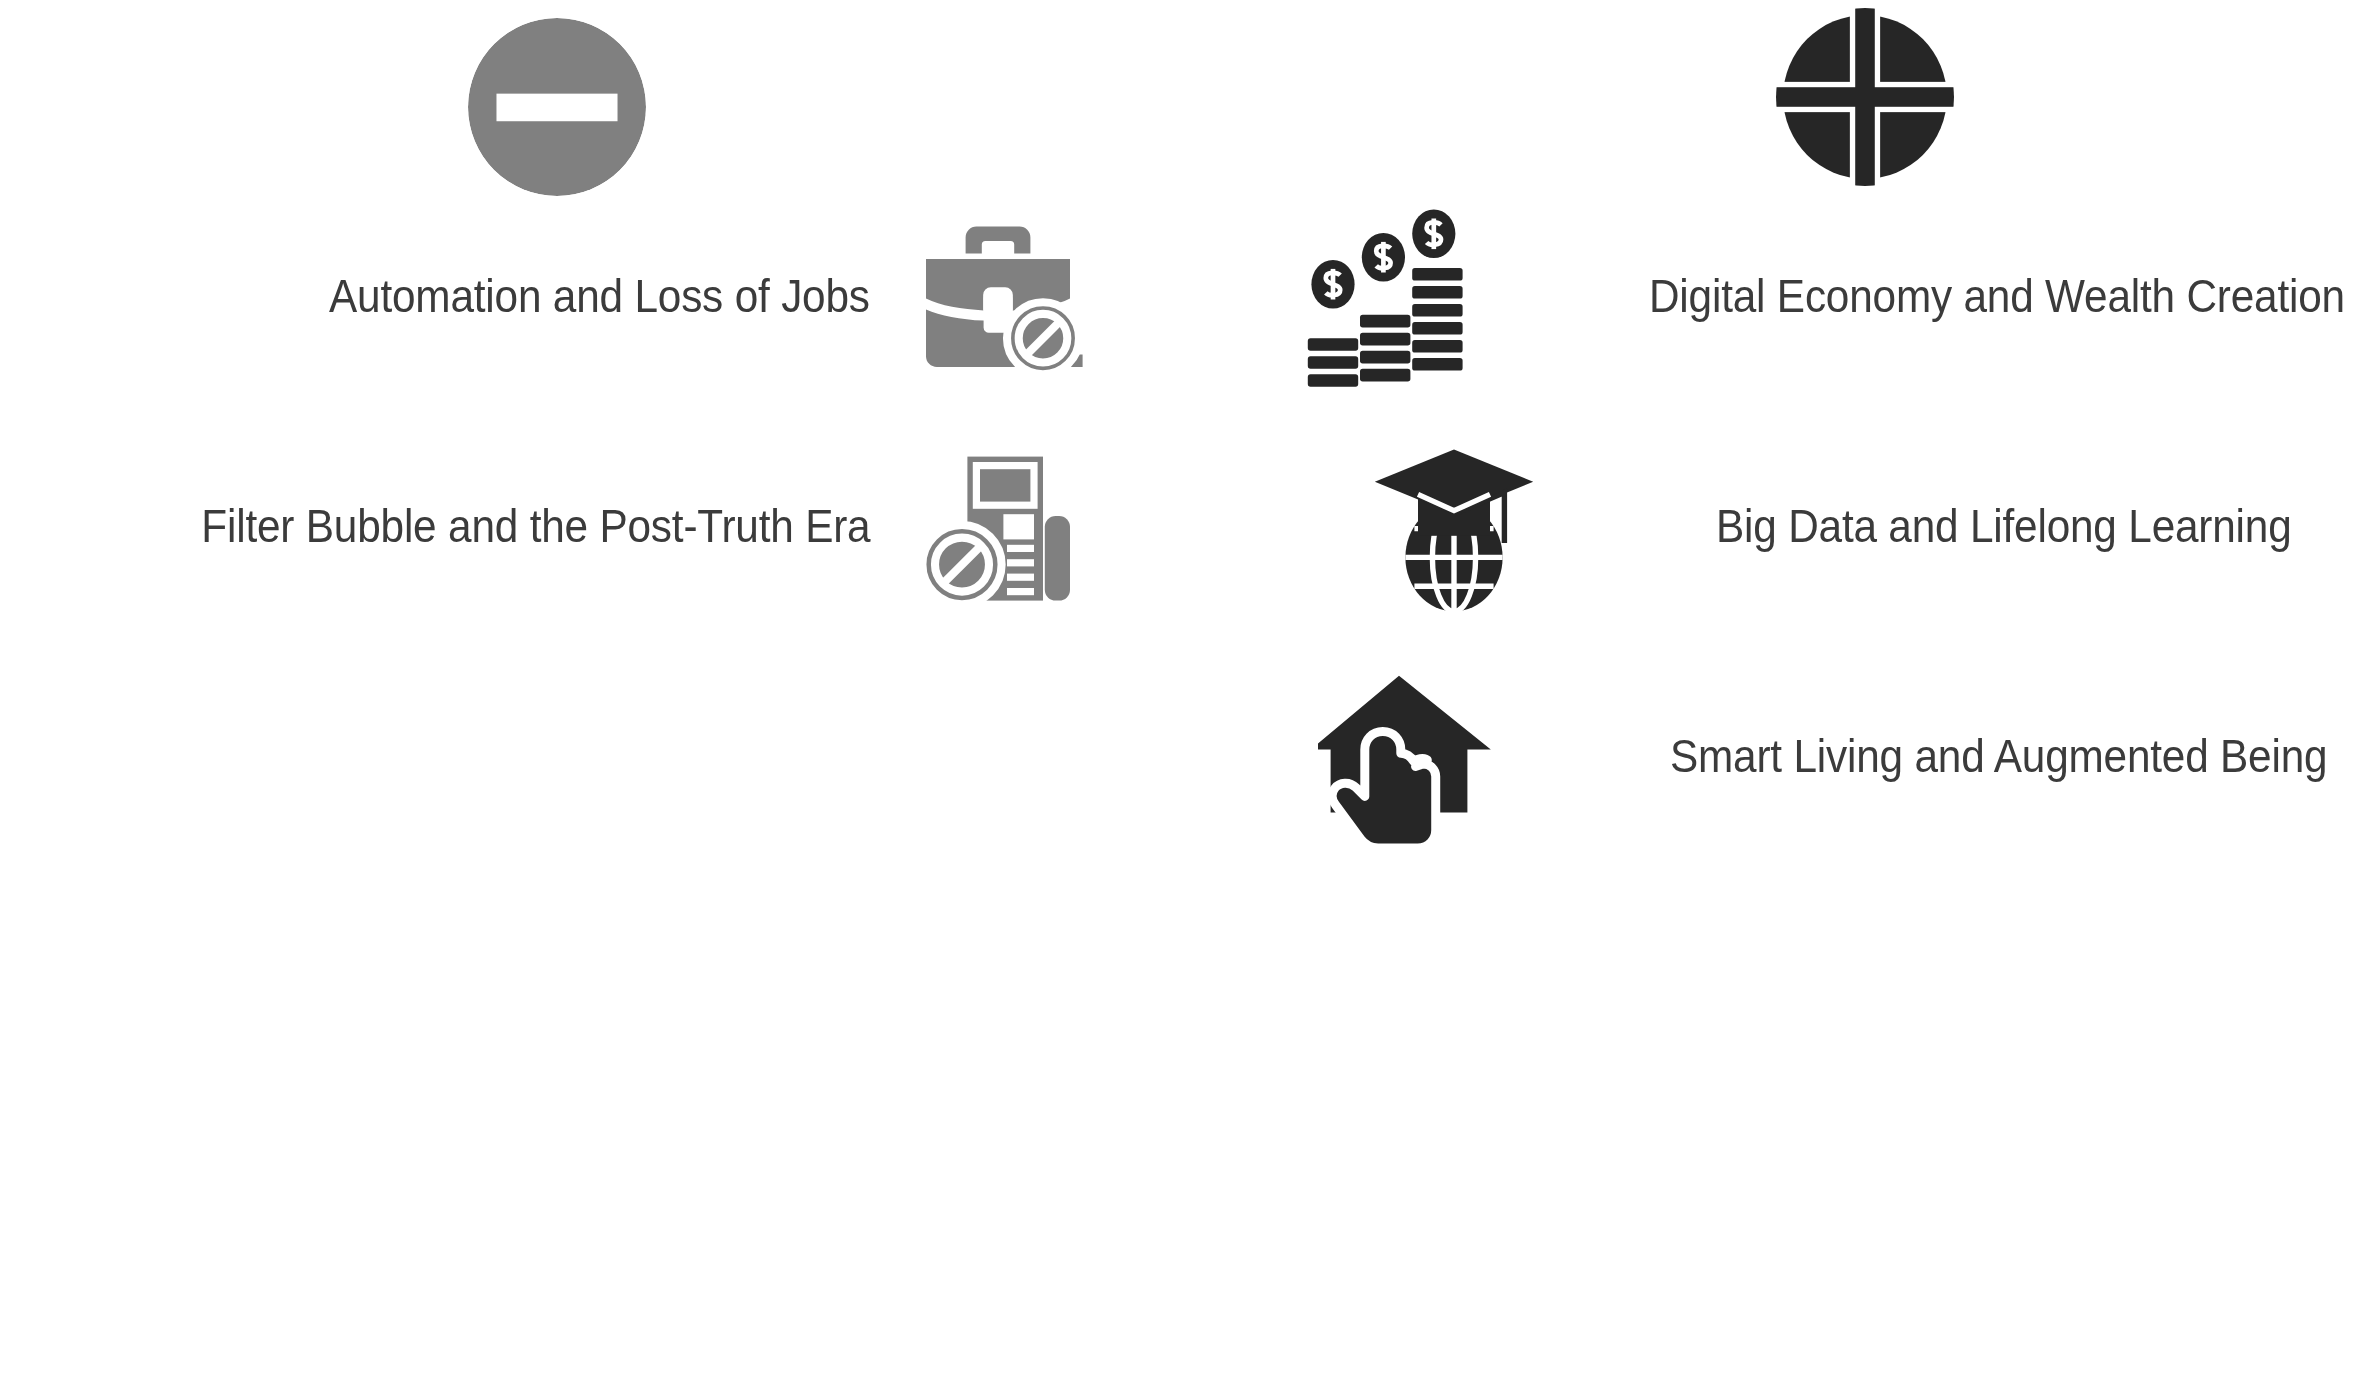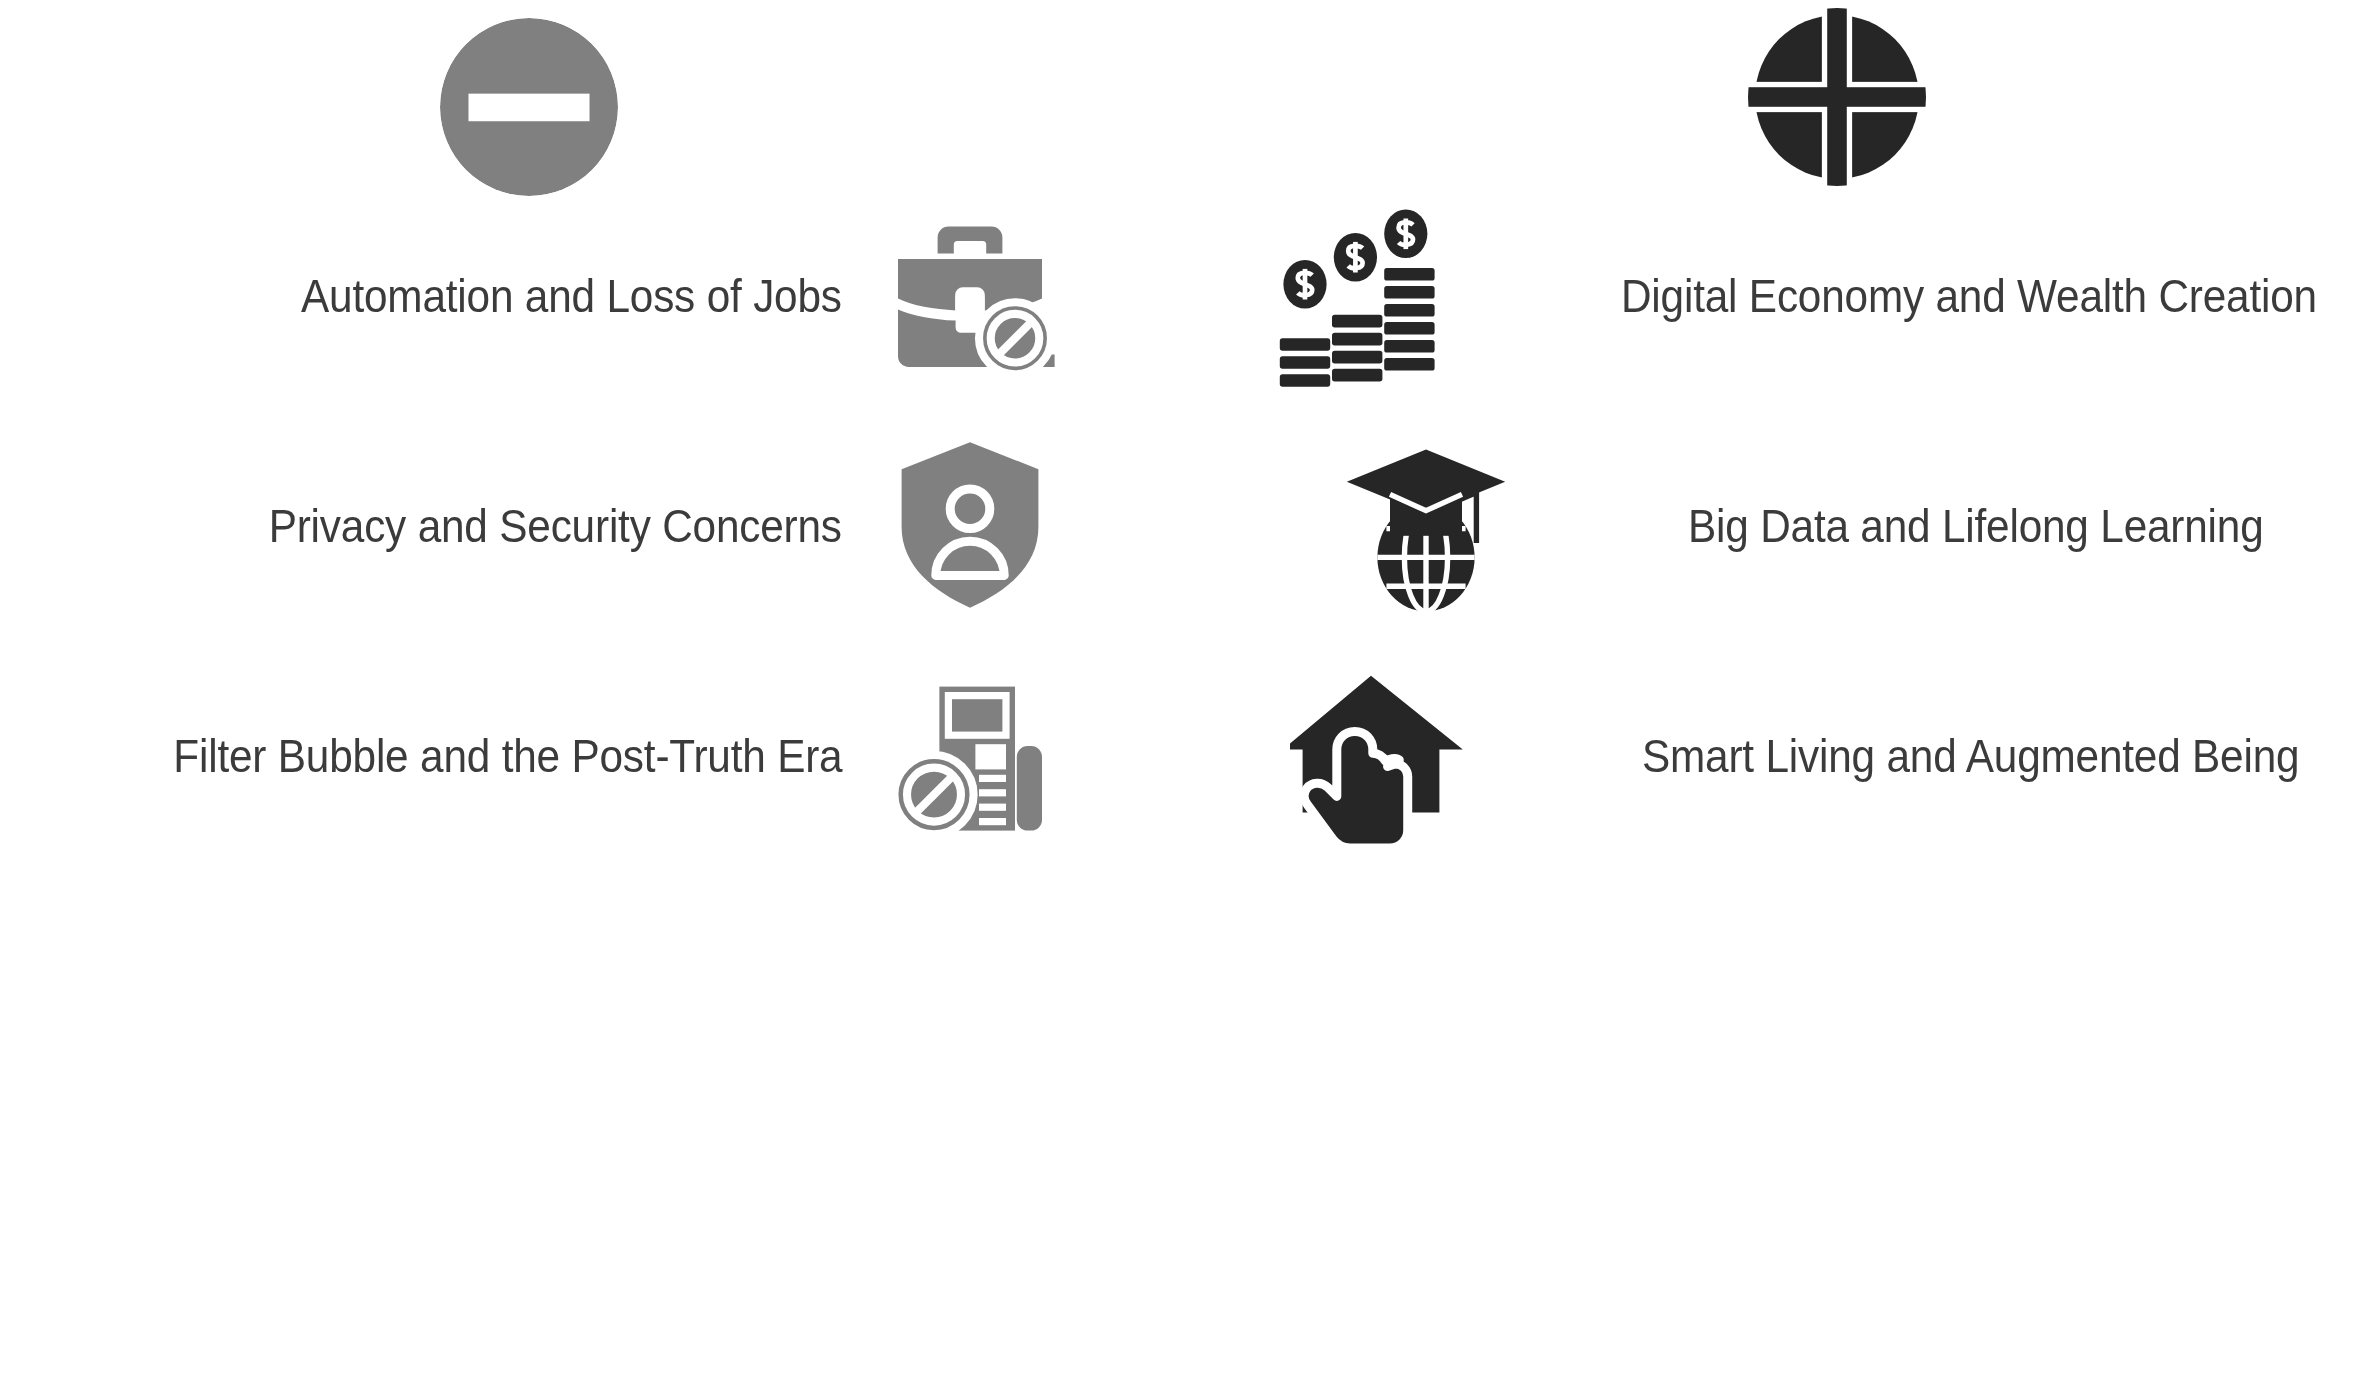--- a/index.html
+++ b/index.html
@@ -3,21 +3,21 @@
 <meta charset="utf-8">
 <style>
   html,body{margin:0;padding:0;}
   body{
     width:2363px;height:1394px;
     background:#ffffff;
     font-family:"Liberation Sans", sans-serif;
     overflow:hidden;
     position:relative;
   }
-  .board{position:absolute;inset:0;}
+  .board{position:absolute;inset:0;margin-left:28px;}
 
   
   .badge{position:absolute;}
   .badge-circle{
     width:178px;height:178px;border-radius:50%;
     display:block;
   }
   .badge.neg{left:440px;top:18px;}
   .badge.pos{left:1748px;top:8px;}
 
@@ -92,31 +92,20 @@
           </g>
           <circle cx="75" cy="74" r="20" fill="none" stroke="#ffffff" stroke-width="4.5"></circle>
           <circle cx="75" cy="74" r="13.5" fill="none" stroke="#ffffff" stroke-width="4.5"></circle>
           <line x1="65.5" y1="83.5" x2="84.5" y2="64.5" stroke="#ffffff" stroke-width="4.5"></line>
           <rect x="44" y="48" width="12" height="12" rx="2" fill="none" stroke="#ffffff" stroke-width="4.5"></rect>
         </svg>
       </span>
     </div>
 
 
-    <div class="row">
-      <span class="label">Privacy and Security Concerns</span>
-      <span class="icon-slot">
-        <svg viewBox="0 0 100 100">
-          <path d="M50 4 L88 19 v32c0 22-18 36-38 45C30 87 12 73 12 51V19z" fill="#808080"></path>
-          <circle cx="50" cy="41" r="11" fill="none" stroke="#ffffff" stroke-width="5"></circle>
-          <path d="M31 78a19 19 0 0 1 38 0z" fill="none" stroke="#ffffff" stroke-width="5" stroke-linejoin="round"></path>
-          <path d="M31 78h38" stroke="#ffffff" stroke-width="5"></path>
-        </svg>
-      </span>
-    </div>
 
     <div class="row">
       <span class="label">Filter Bubble and the Post-Truth Era</span>
       <span class="icon-slot">
         <svg viewBox="0 0 100 100">
           <g fill="#808080">
             <rect x="33" y="12" width="42" height="80"></rect>
             <rect x="76" y="45" width="14" height="47" rx="6"></rect>
           </g>
           <rect x="38" y="17" width="32" height="22" fill="none" stroke="#ffffff" stroke-width="4"></rect>

